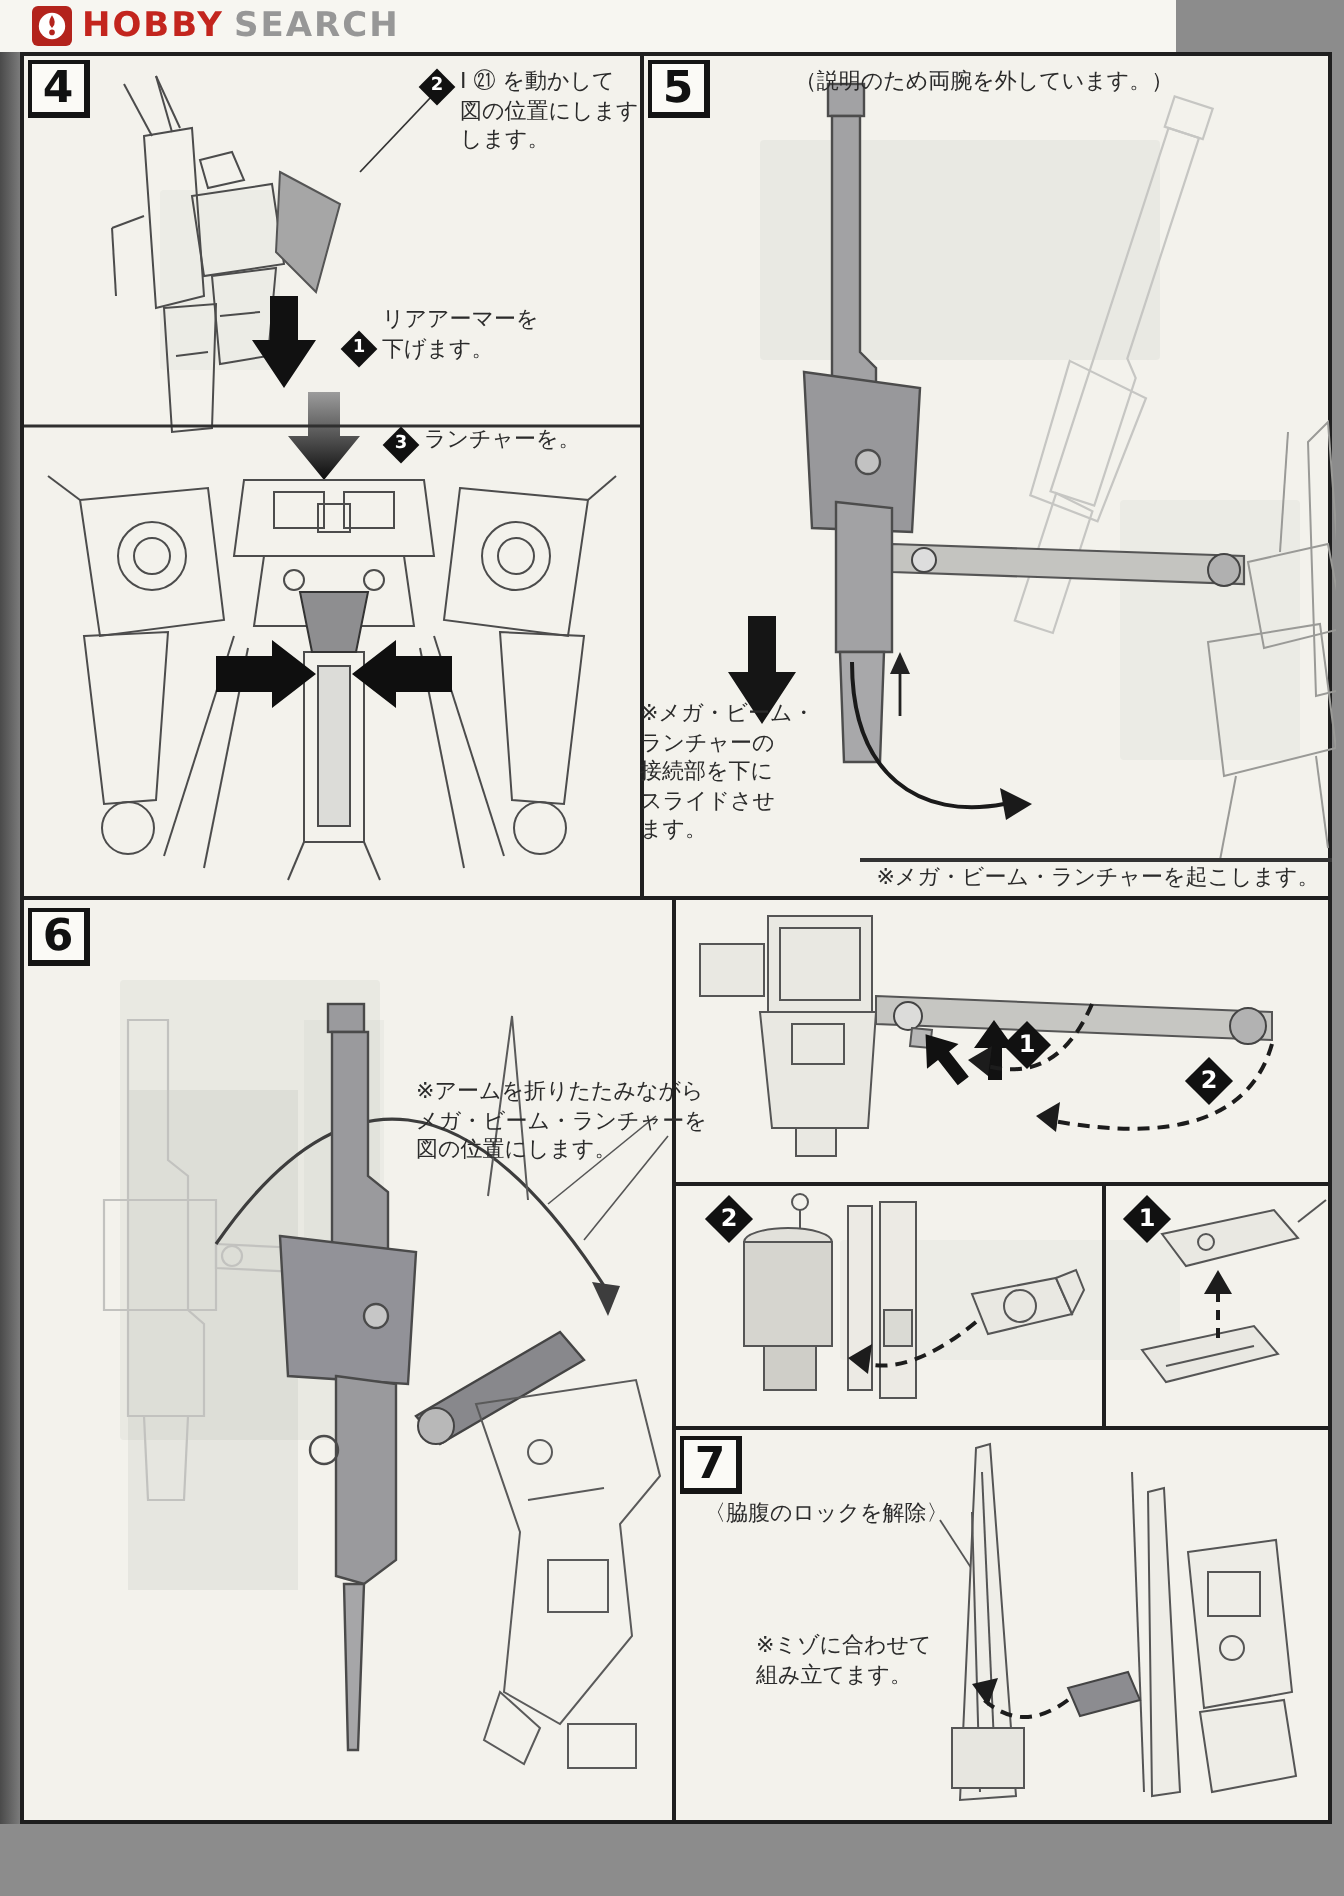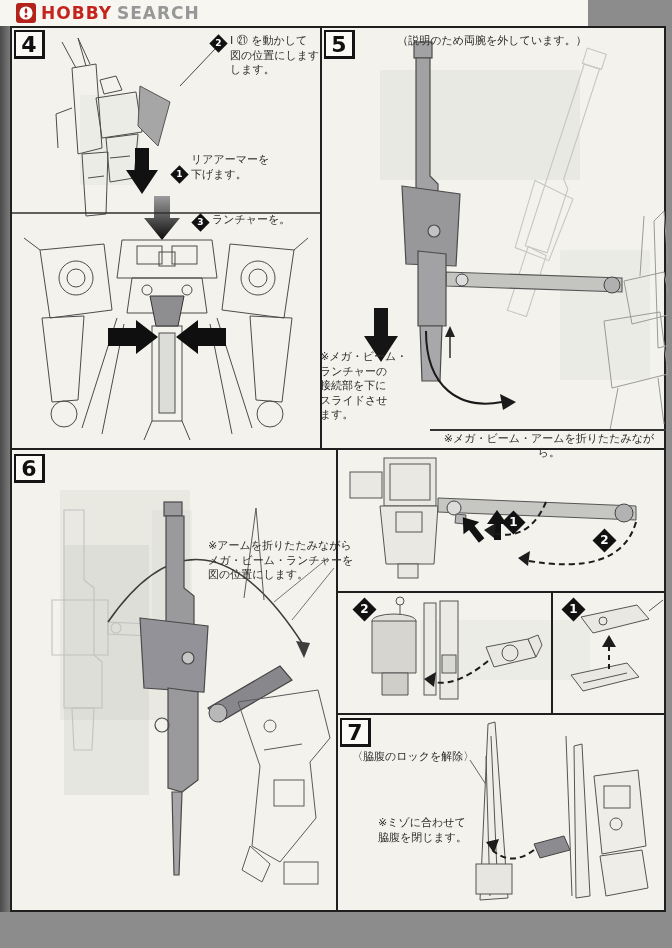--- a/index.html
+++ b/index.html
@@ -208,21 +208,21 @@
 </svg>
 
 <div class="abs step-num" style="left:324px;top:30px"><span>5</span></div>
 <div class="abs note-s" style="left:362px;top:34px;width:260px">（説明のため両腕を外しています。）</div>
 <div class="abs note" style="left:320px;top:350px;width:104px">※メガ・ビーム・
 ランチャーの
 接続部を下に
 スライドさせ
 ます。</div>
 <div class="abs thinline" style="left:430px;top:429px;width:236px;height:1.5px"></div>
-<div class="abs note-s" style="left:434px;top:432px;width:230px">※メガ・ビーム・アームを折りたたみながら。</div>
+<div class="abs note-s" style="left:434px;top:432px;width:230px">※メガ・ビーム・ランチャーを起こします。</div>
 
 <svg class="abs" style="left:12px;top:450px" width="324" height="462" viewBox="0 0 324 462">
   <rect x="52" y="95" width="85" height="250" fill="#8e968e" opacity="0.12"></rect>
   <rect x="140" y="60" width="40" height="120" fill="#8e968e" opacity="0.07"></rect>
 
   <g stroke="#c2c2bf" stroke-width="1.1" fill="none">
     <polygon points="52,60 72,60 72,130 82,138 82,205 90,212 90,258 52,258"></polygon>
     <polygon points="40,150 96,150 96,205 40,205"></polygon>
     <polygon points="60,258 82,258 80,300 62,300"></polygon>
     <polygon points="96,172 138,174 138,186 96,184"></polygon>
@@ -344,15 +344,15 @@
     <polygon points="262,140 304,134 310,172 268,180" fill="#eeede7"></polygon>
   </g>
   <polygon points="196,128 226,120 232,134 202,142" fill="#8c8c90" stroke="#444" stroke-width="1"></polygon>
   <path d="M 196 134 Q 172 152 152 132" stroke="#1c1c1c" stroke-width="2" stroke-dasharray="6,4" fill="none"></path>
   <polygon points="148,126 161,123 156,137" fill="#1c1c1c"></polygon>
 </svg>
 
 <div class="abs step-num" style="left:340px;top:718px"><span>7</span></div>
 <div class="abs note" style="left:352px;top:750px;width:140px">〈脇腹のロックを解除〉</div>
 <div class="abs note" style="left:378px;top:816px;width:110px">※ミゾに合わせて
-脇腹を閉じます。</div>
+組み立てます。</div>
 
 <div class="abs page-num-box"><span>24</span></div>
 
 </body></html>

